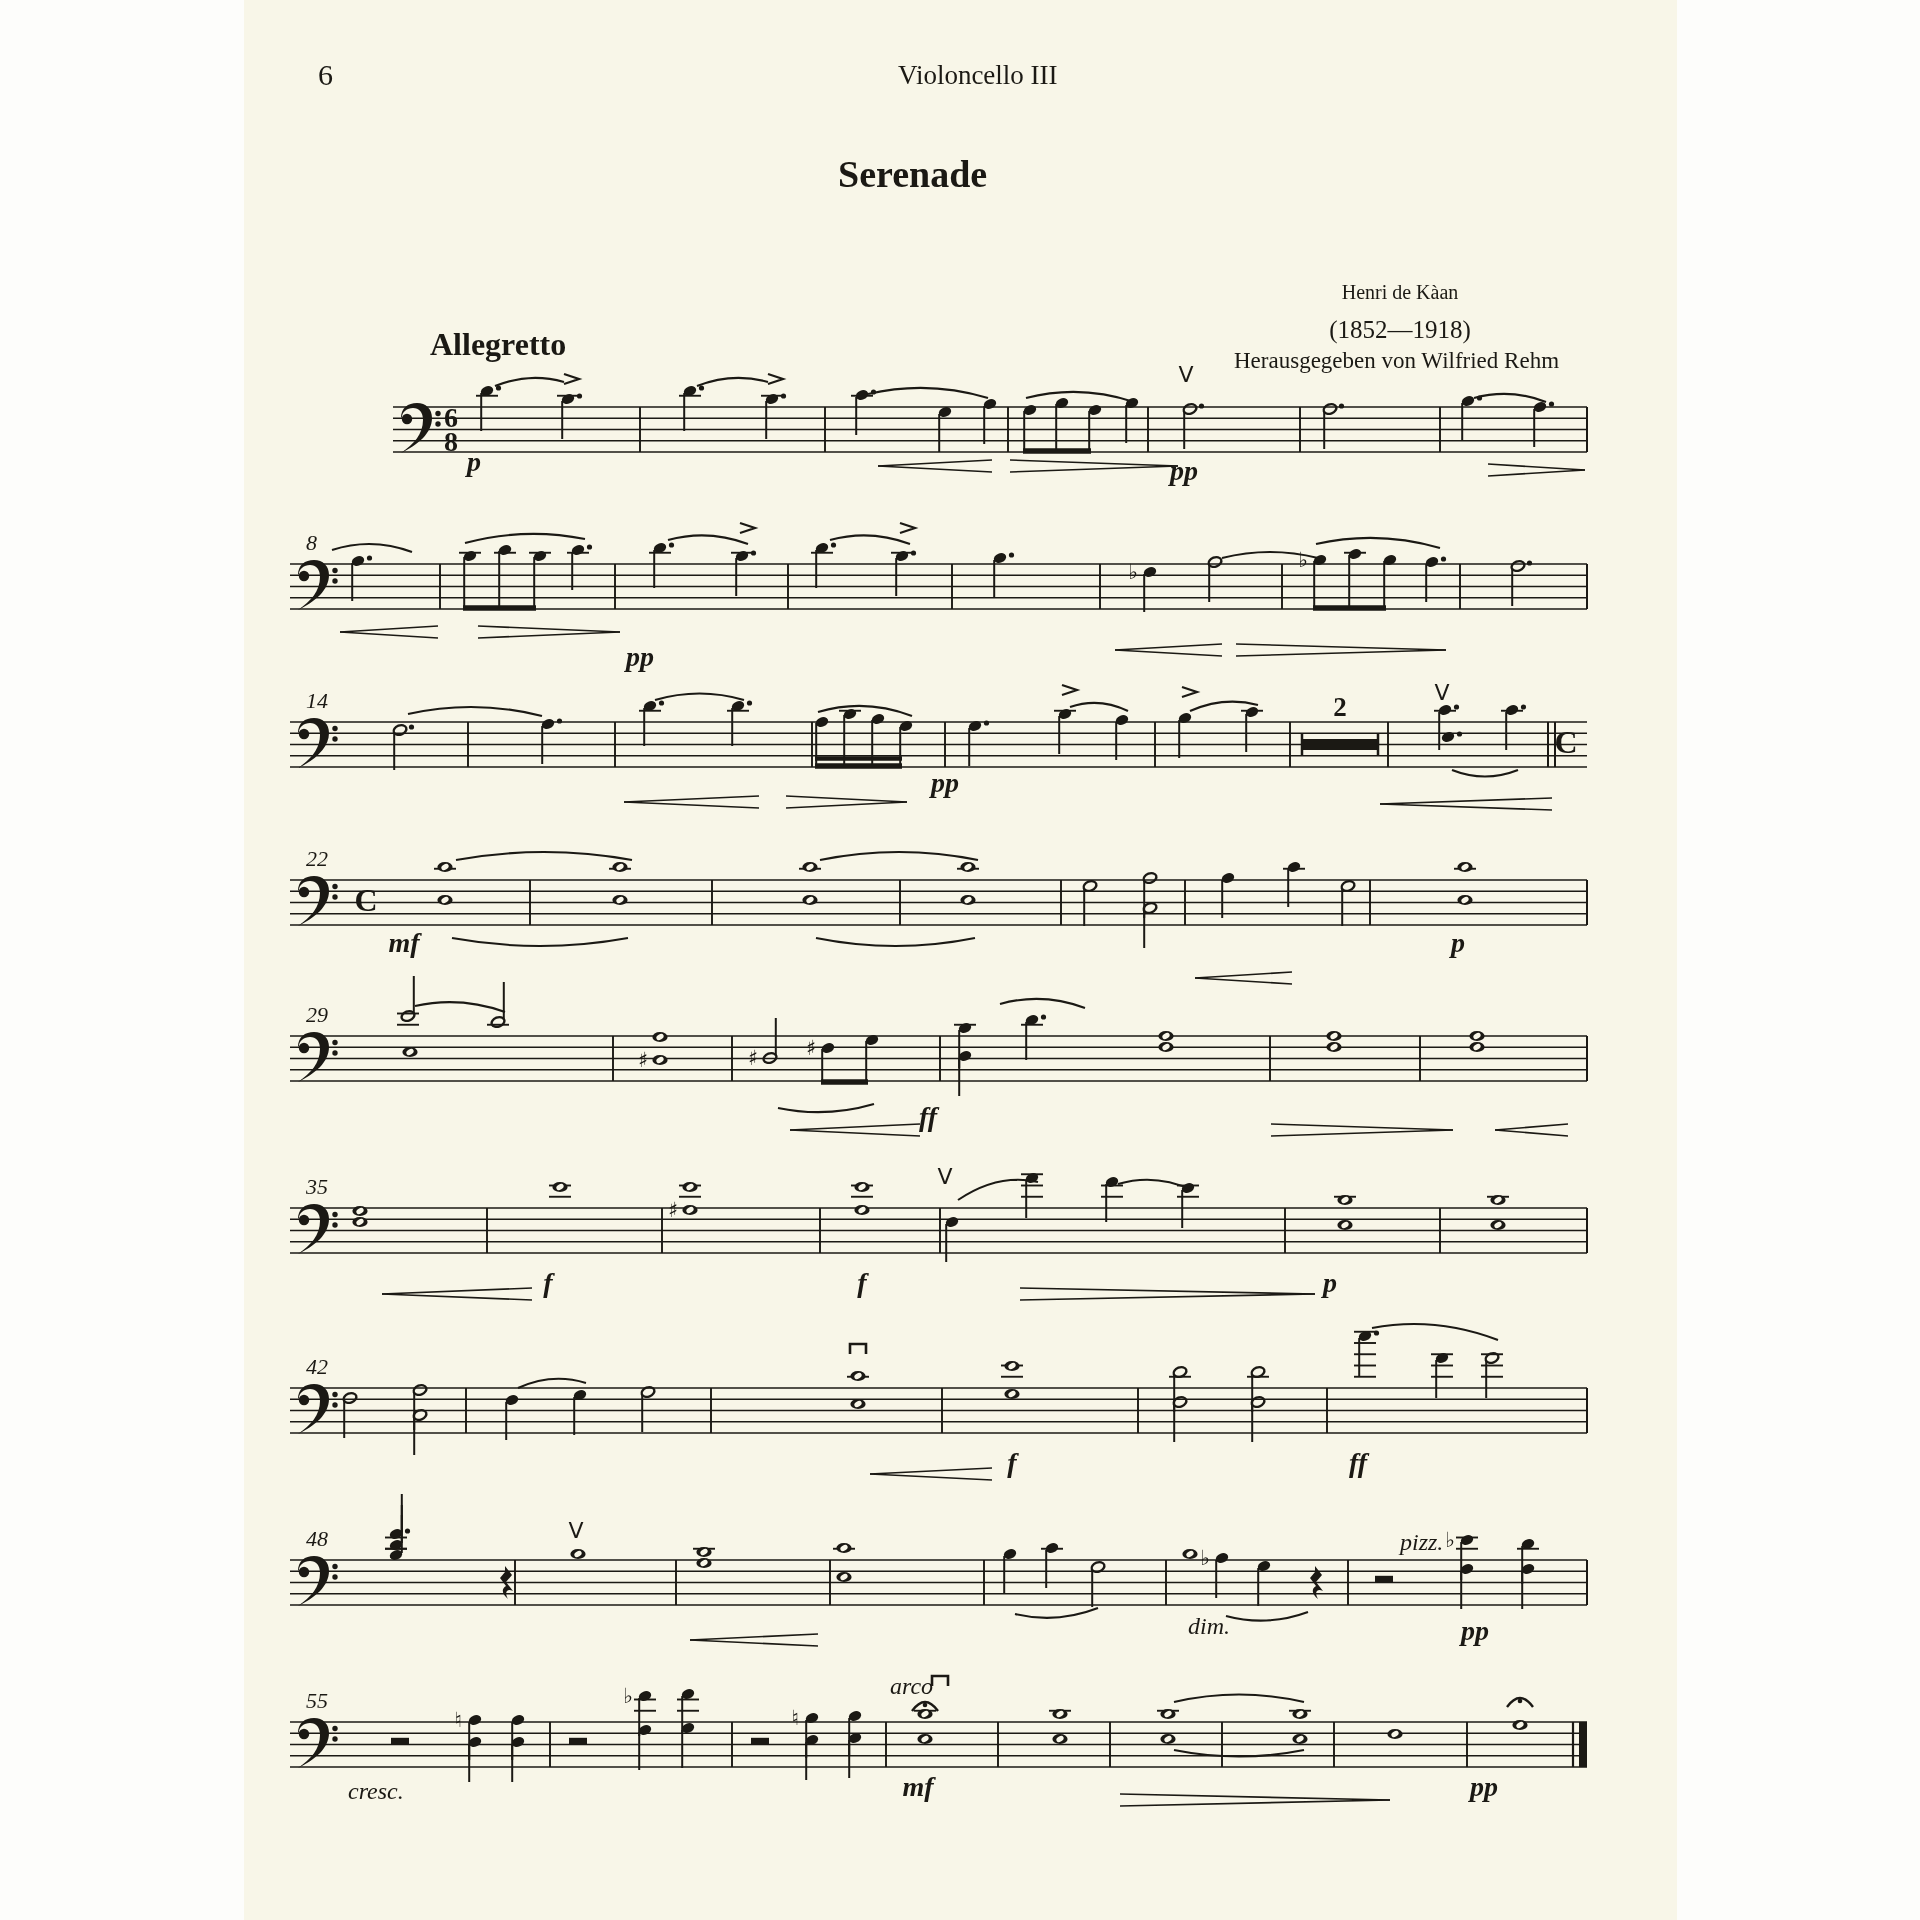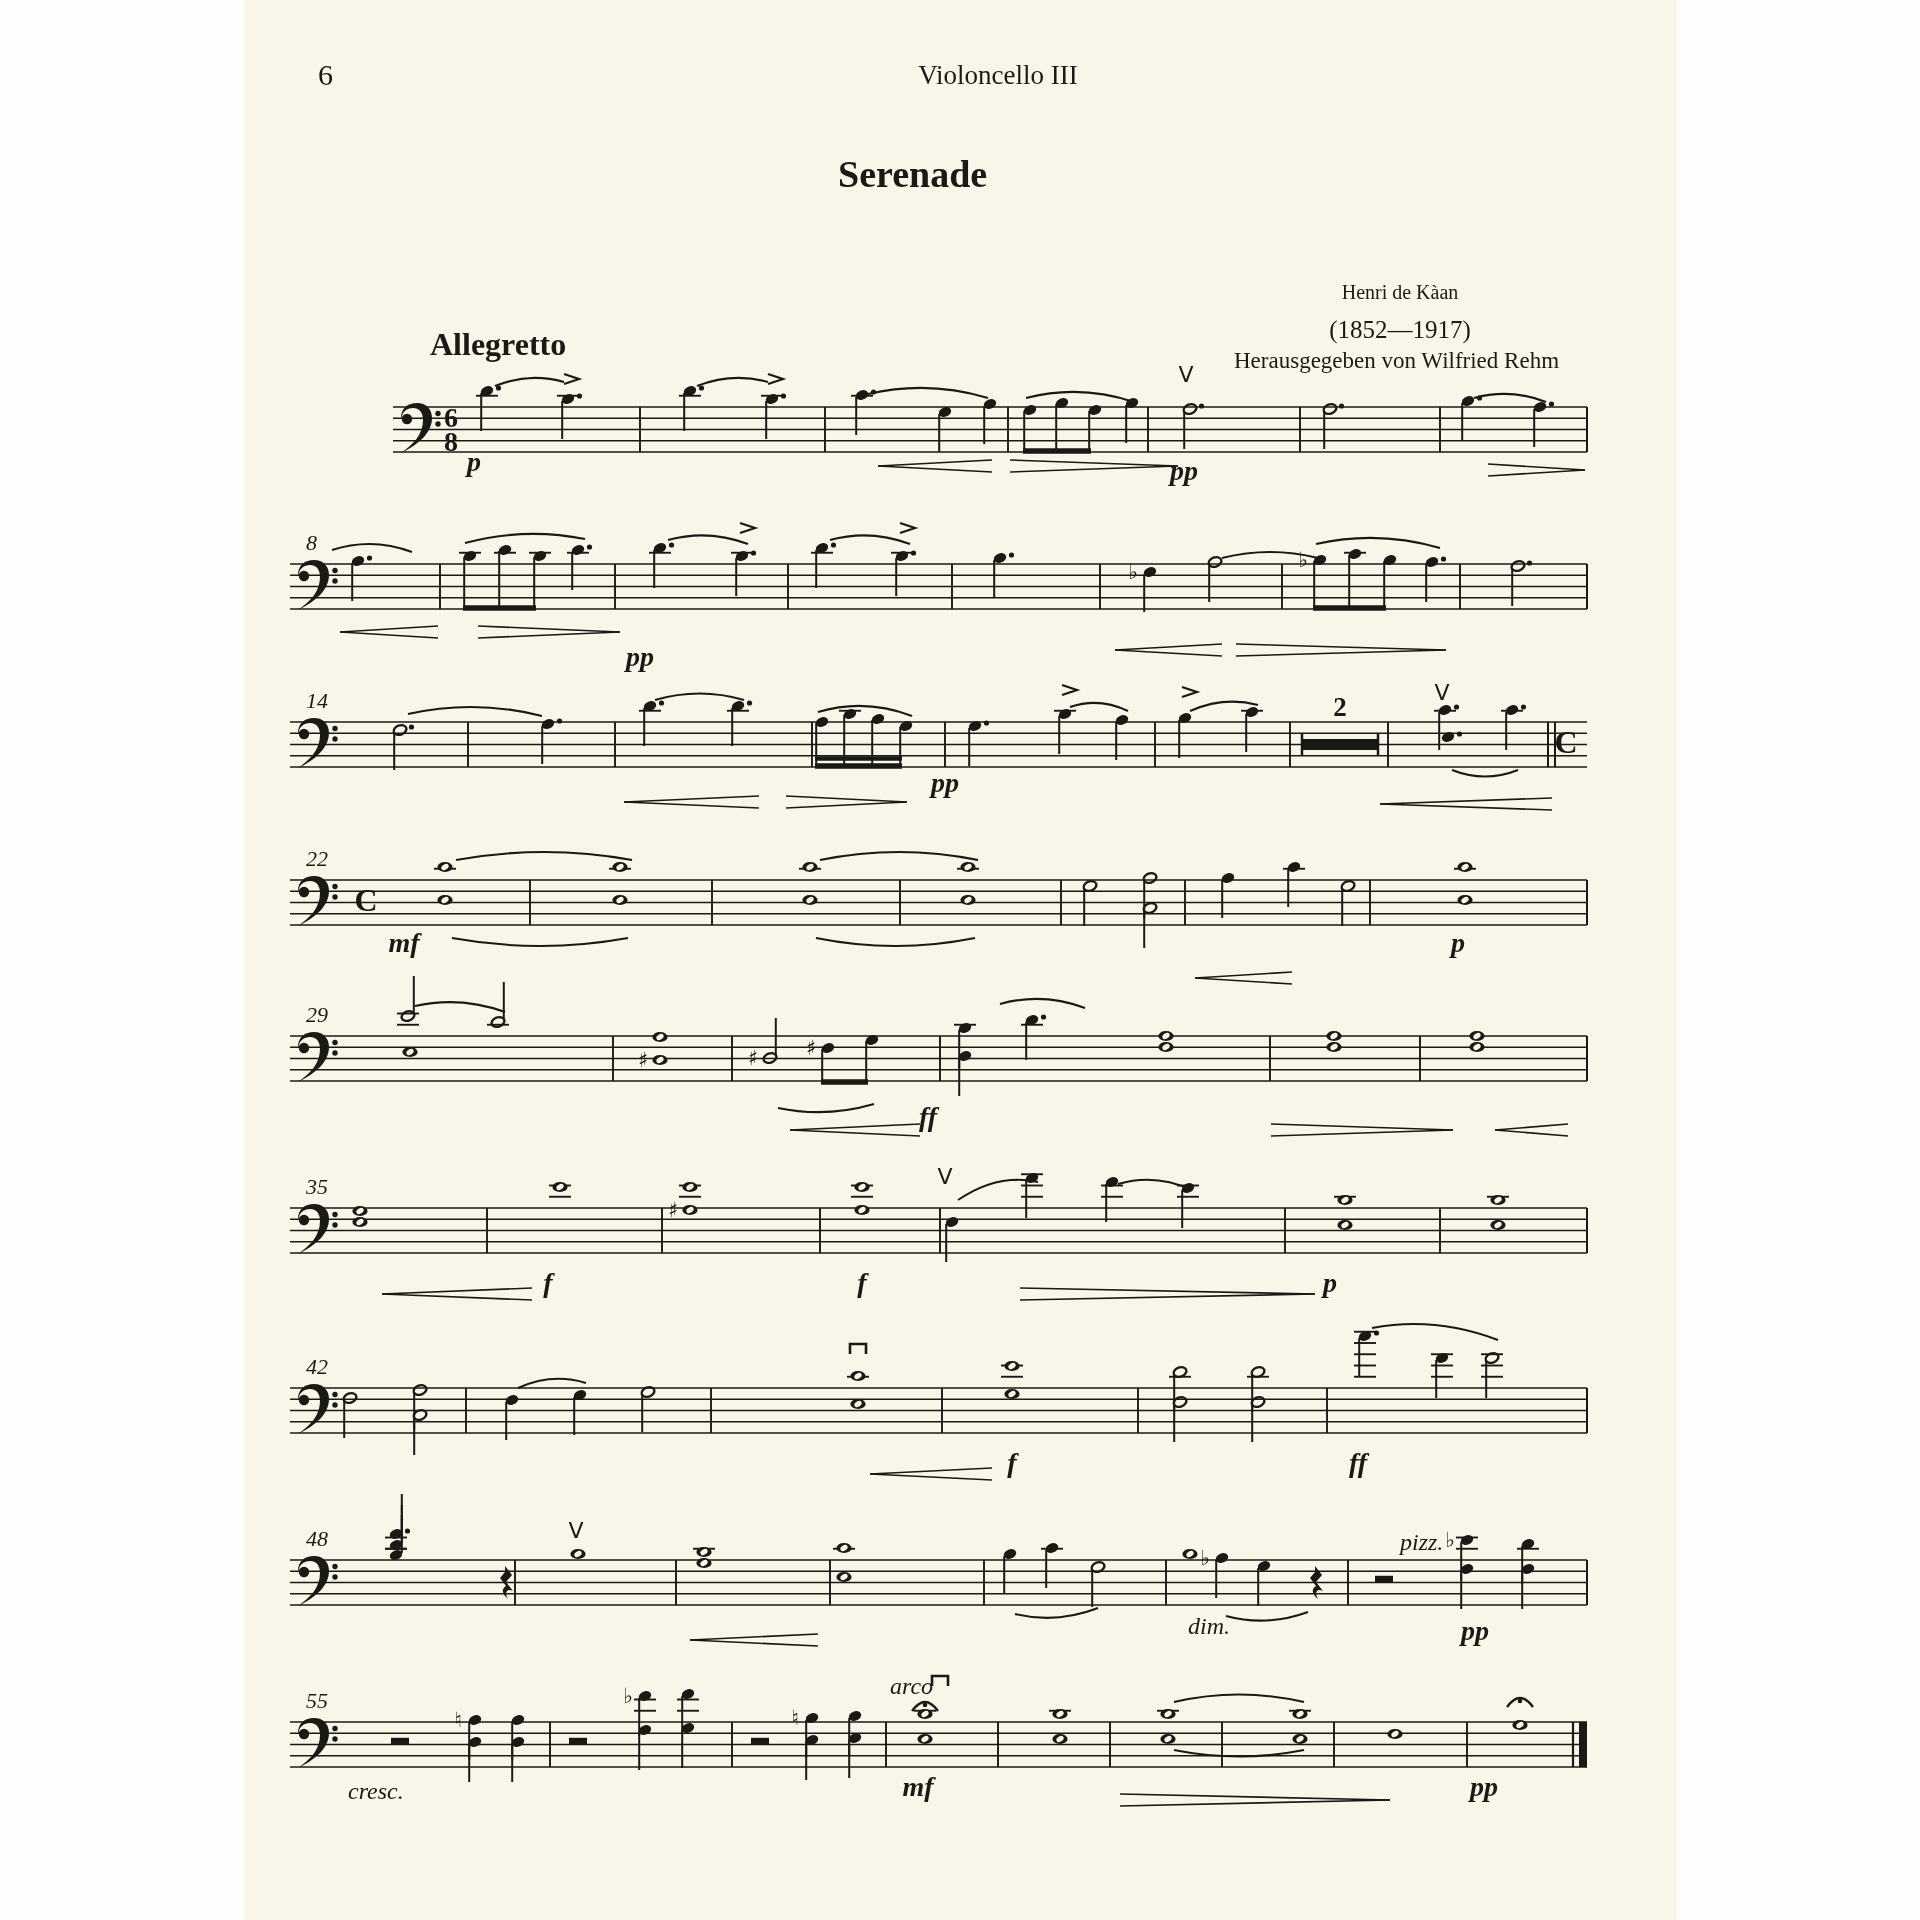--- a/index.html
+++ b/index.html
@@ -1,36 +1,36 @@
 <!DOCTYPE html>
 <html><head>
 <meta charset="utf-8">
 <style>
   html,body{margin:0;padding:0;background:#fdfdfb;width:1920px;height:1920px;position:relative;
             font-family:"Liberation Serif",serif;}
   .sheet{position:absolute;left:244px;top:0;width:1433px;height:1920px;background:#f8f6e8;}
   .sheet div{position:absolute;color:#1b1914;white-space:nowrap;}
   .pgnum{left:74px;top:58px;font-size:30px;}
-  .part{left:654px;top:60px;width:200px;text-align:center;font-size:27px;}
+  .part{left:654px;top:60px;width:200px;text-align:left;font-size:27px;}
   .title{left:594px;top:152px;width:250px;text-align:left;font-size:38px;font-weight:bold;}
   .composer{left:1006px;top:281px;width:300px;text-align:center;font-size:20px;}
   .dates{left:1006px;top:316px;width:300px;text-align:center;font-size:25px;}
   .editor{left:990px;top:348px;width:380px;font-size:23px;}
   .tempo{left:186px;top:326px;font-size:32px;font-weight:bold;}
   svg#score{position:absolute;left:0;top:0;}
 </style>
 </head>
 <body>
 
 <div class="sheet">
   <div class="pgnum">6</div>
   <div class="part">Violoncello III</div>
   <div class="title">Serenade</div>
   <div class="composer">Henri de Kàan</div>
-  <div class="dates">(1852—1917)</div>
+  <div class="dates">(1852—1918)</div>
   <div class="editor">Herausgegeben von Wilfried Rehm</div>
   <div class="tempo">Allegretto</div>
 </div>
 <svg id="score" width="1920" height="1920" viewBox="0 0 1920 1920">
     <g>
       <line x1="393" y1="407" x2="1587" y2="407" stroke="#1b1914" stroke-width="1.7"></line>
       <line x1="393" y1="418.25" x2="1587" y2="418.25" stroke="#1b1914" stroke-width="1.7"></line>
       <line x1="393" y1="429.5" x2="1587" y2="429.5" stroke="#1b1914" stroke-width="1.7"></line>
       <line x1="393" y1="440.75" x2="1587" y2="440.75" stroke="#1b1914" stroke-width="1.7"></line>
       <line x1="393" y1="452" x2="1587" y2="452" stroke="#1b1914" stroke-width="1.7"></line>

